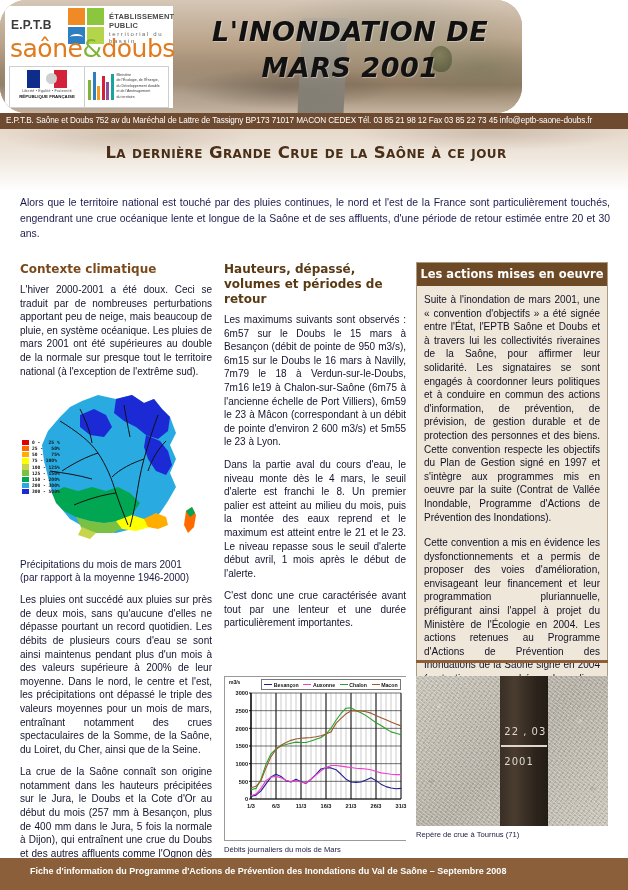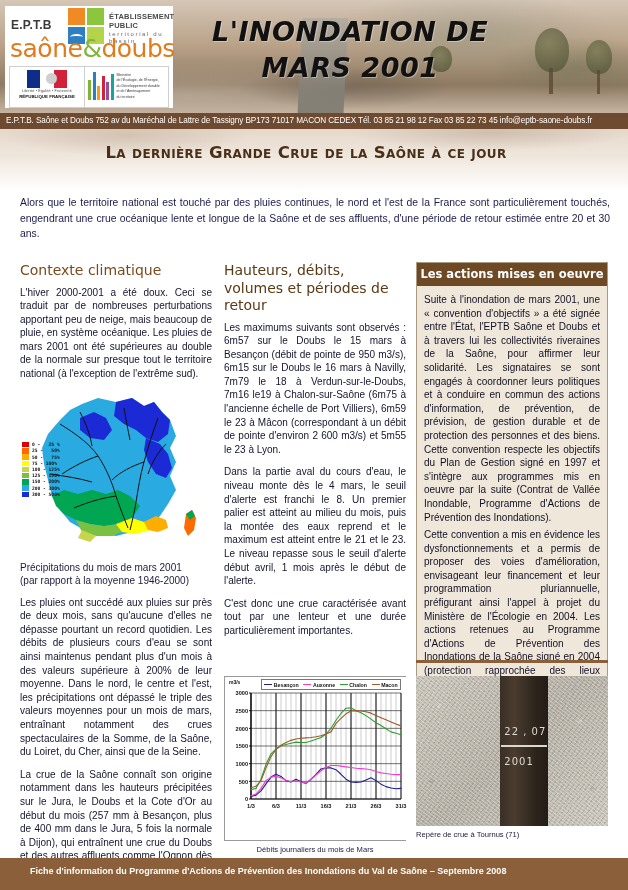--- a/index.html
+++ b/index.html
@@ -8,23 +8,24 @@
     width: 628px; height: 890px;
     background: #ffffff;
     font-family: "Liberation Sans", sans-serif;
     overflow: hidden;
     position: relative;
   }
 
   
   .header {
     position: relative;
-    width: 628px; height: 113px;
+    width: 522px; height: 113px;
     background: linear-gradient(180deg,#cbb9a8 0%, #bda68f 35%, #9e8368 65%, #b5a48f 100%);
     overflow: hidden;
+    border-radius: 26px;
   }
   .header-photo {
     position:absolute; inset:0;
     background:
       radial-gradient(ellipse 200px 60px at 75% 30%, rgba(150,150,130,.55), transparent 70%),
       radial-gradient(ellipse 120px 45px at 92% 60%, rgba(110,115,85,.5), transparent 70%),
       radial-gradient(ellipse 150px 30px at 55% 78%, rgba(90,80,70,.45), transparent 70%),
       radial-gradient(ellipse 300px 50px at 30% 85%, rgba(190,175,160,.6), transparent 70%),
       linear-gradient(180deg,#d5c6b6 0%, #b9a288 40%, #8e7a62 75%, #c5b4a0 100%);
   }
@@ -138,42 +139,42 @@
   }
 
   
   .col { position:absolute; top:262px; }
   .col-left  { left:20px;  width:192px; }
   .col-mid   { left:224px; width:182px; }
   .col-right { left:416px; width:192px; }
 
   .col-head {
     font-family:"DejaVu Sans", sans-serif;
-    font-size:14px; font-weight:normal; color:#7a4a1c;
+    font-size:12px; font-weight:bold; color:#7a4a1c;
     margin:0 0 6px 0; line-height:1.25;
   }
   .col-mid .col-head { color:#5a3a14; }
   p.body {
     margin:0 0 9px 0;
     font-size:10px; line-height:1.36; color:#14142e;
     text-align:justify;
   }
 
   
   .green-box {
     background:#efe7d9; border:1px solid #a99a80;
   }
   .green-box .gb-title {
     background:#6d4a25; color:#ffffff;
     font-family:"DejaVu Sans", sans-serif;
     font-size:11.5px; font-weight:bold; text-align:center;
     padding:4px 0 5px;
   }
   .green-box .gb-body { padding:7px 7px 6px; }
-  .green-box p.body { color:#111126; margin-bottom:4px; }
+  .green-box p.body { color:#111126; margin-bottom:12px; }
   .green-box p.body:last-child{ margin-bottom:0; }
 
   
   .map-wrap { margin-top:4px; position:relative; width:192px; height:168px; }
   .map-caption {
     font-size:10px; color:#1b1b3f; text-align:left; line-height:1.3;
     margin-top:3px;
   }
   .map-legend { position:absolute; left:2px; top:52px; z-index:3; }
   .lg-row { display:flex; align-items:center; height:6.2px; }
@@ -189,21 +190,21 @@
     position:absolute; left:36px; top:2px; width:140px; height:11px;
     border:1px solid #777; background:#fff;
     display:flex; align-items:center; justify-content:space-around;
     font-size:5.2px; font-weight:bold; color:#111; z-index:4;
   }
   .cl-item{ display:flex; align-items:center; gap:1.5px; }
   .cl-line{ width:8px; height:1.6px; display:block; }
   .y-unit{ position:absolute; left:4px; top:2px; font-size:5px; font-weight:bold; color:#111;}
   .chart-caption{
     position:absolute; left:224px; top:845px; width:182px;
-    text-align:center; font-size:7.6px; color:#1b1b3f;
+    font-size:7.6px; color:#1b1b3f;
   }
 
   
   .photo-wrap{ position:absolute; left:416px; top:676px; width:192px; height:165px; }
   .photo {
     width:192px; height:150px; position:relative; overflow:hidden;
     background:
       radial-gradient(circle at 12% 20%, #cfcac1 0 2px, transparent 3px),
       radial-gradient(circle at 30% 55%, #b9b4ab 0 2px, transparent 3px),
       radial-gradient(circle at 8% 70%, #a9a49b 0 1.5px, transparent 3px),
@@ -400,21 +401,21 @@
   <div class="map-caption">
     <div>Précipitations du mois de mars 2001</div>
     <div>(par rapport à la moyenne 1946-2000)</div>
   </div>
 
   <p class="body" style="margin-top:9px;">Les pluies ont succédé aux pluies sur près de deux mois, sans qu'aucune d'elles ne dépasse pourtant un record quotidien. Les débits de plusieurs cours d'eau se sont ainsi maintenus pendant plus d'un mois à des valeurs supérieure à 200% de leur moyenne. Dans le nord, le centre et l'est, les précipitations ont dépassé le triple des valeurs moyennes pour un mois de mars, entraînant notamment des crues spectaculaires de la Somme, de la Saône, du Loiret, du Cher, ainsi que de la Seine.</p>
   <p class="body">La crue de la Saône connaît son origine notamment dans les hauteurs précipitées sur le Jura, le Doubs et la Cote d'Or au début du mois (257 mm à Besançon, plus de 400 mm dans le Jura, 5 fois la normale à Dijon), qui entraînent une crue du Doubs et des autres affluents comme l'Ognon dès le début du mois.</p>
 </div>
 
 <div class="col col-mid">
-  <div class="col-head">Hauteurs, débits, volumes et périodes de retour</div>
+  <div class="col-head">Hauteurs, dépassé, volumes et périodes de retour</div>
   <p class="body">Les maximums suivants sont observés : 6m57 sur le Doubs le 15 mars à Besançon (débit de pointe de 950 m3/s), 6m15 sur le Doubs le 16 mars à Navilly, 7m79 le 18 à Verdun-sur-le-Doubs, 7m16 le19 à Chalon-sur-Saône (6m75 à l'ancienne échelle de Port Villiers), 6m59 le 23 à Mâcon (correspondant à un débit de pointe d'environ 2 600 m3/s) et 5m55 le 23 à Lyon.</p>
   <p class="body">Dans la partie aval du cours d'eau, le niveau monte dès le 4 mars, le seuil d'alerte est franchi le 8. Un premier palier est atteint au milieu du mois, puis la montée des eaux reprend et le maximum est atteint entre le 21 et le 23. Le niveau repasse sous le seuil d'alerte début avril, 1 mois après le début de l'alerte.</p>
   <p class="body">C'est donc une crue caractérisée avant tout par une lenteur et une durée particulièrement importantes.</p>
 </div>
 
 <div class="col col-right">
   <div class="green-box">
     <div class="gb-title">Les actions mises en oeuvre</div>
     <div class="gb-body">
       <p class="body">Suite à l'inondation de mars 2001, une « convention d'objectifs » a été signée entre l'État, l'EPTB Saône et Doubs et à travers lui les collectivités riveraines de la Saône, pour affirmer leur solidarité. Les signataires se sont engagés à coordonner leurs politiques et à conduire en commun des actions d'information, de prévention, de prévision, de gestion durable et de protection des personnes et des biens. Cette convention respecte les objectifs du Plan de Gestion signé en 1997 et s'intègre aux programmes mis en oeuvre par la suite (Contrat de Vallée Inondable, Programme d'Actions de Prévention des Inondations).</p>
@@ -521,21 +522,21 @@
       <path d="M26.00,110.69 L31.00,109.28 L36.00,103.63 L41.00,90.91 L46.00,79.60 L51.00,72.53 L56.00,68.29 L61.00,65.47 L66.00,63.35 L71.00,61.93 L76.00,61.23 L81.00,60.87 L86.00,60.52 L91.00,59.81 L96.00,58.75 L101.00,56.99 L106.00,54.87 L111.00,46.39 L116.00,41.44 L121.00,36.85 L126.00,34.02 L131.00,33.67 L136.00,34.02 L141.00,34.73 L146.00,36.14 L151.00,38.61 L156.00,40.73 L161.00,42.85 L166.00,44.97 L171.00,47.09 L176.00,48.86 " fill="none" stroke="#9c5a2e" stroke-width="1.1" stroke-linejoin="round" stroke-linecap="round"></path>
     </svg>
 </div>
 <div class="chart-caption">Débits journaliers du mois de Mars</div>
 
 <div class="photo-wrap">
   <div class="photo">
     <div class="photo-noise"></div>
     <div class="post">
       <div class="post-mark"></div>
-      <div class="post-t1">22 , 07</div>
+      <div class="post-t1">22 , 03</div>
       <div class="post-t2">2001</div>
     </div>
   </div>
   <div class="photo-caption">Repère de crue à Tournus (71)</div>
 </div>
 
 <div class="footer-band"></div>
 <div class="footer-text">Fiche d'information du Programme d'Actions de Prévention des Inondations du Val de Saône – Septembre 2008</div>
 
 </body></html>

